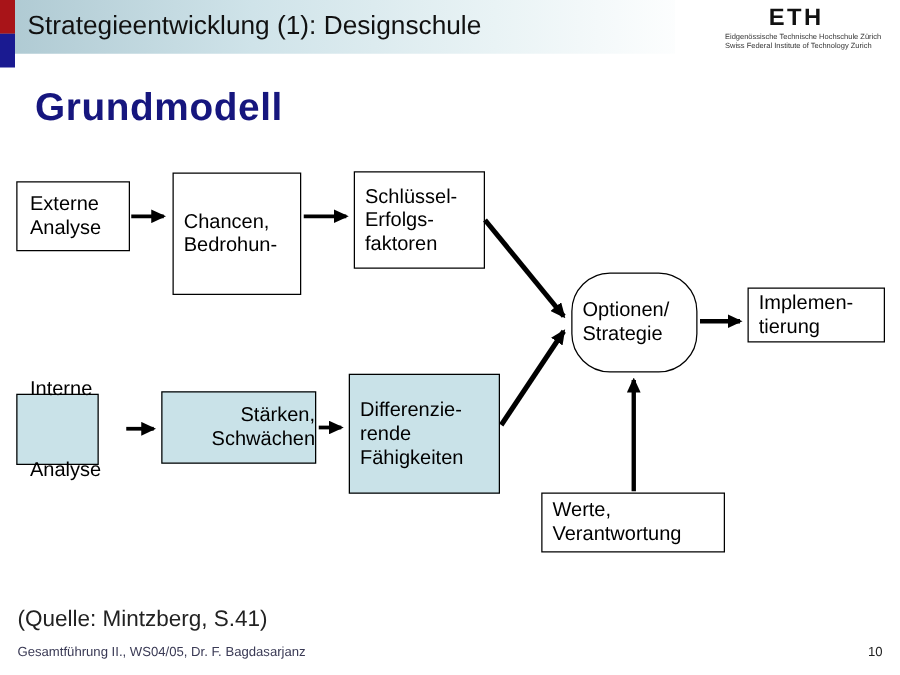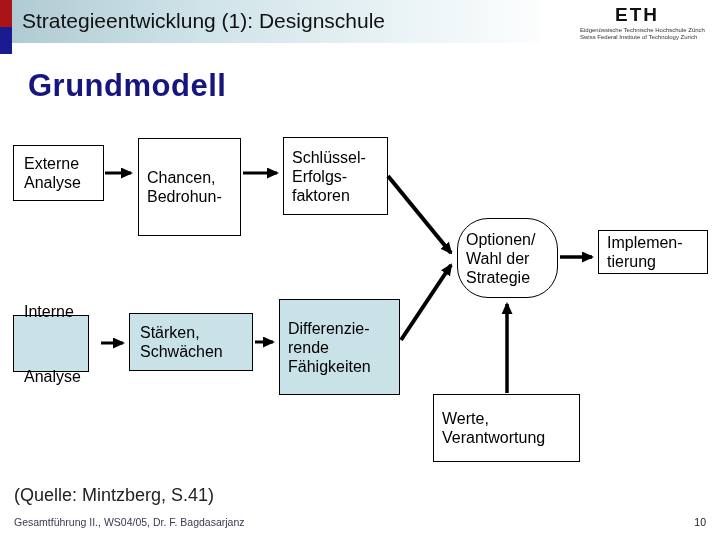--- a/index.html
+++ b/index.html
@@ -39,24 +39,24 @@
     display:flex;flex-direction:column;justify-content:center;
     font-size:16px;line-height:19px;color:#000;box-sizing:border-box;
     padding-left:8px;
   }
   .dbox.hl{background:#c9e2e8;}
   #box-externe{left:13px;top:145px;width:91px;height:56px;padding-left:10px;}
   #box-chancen{left:138px;top:138px;width:103px;height:98px;}
   #box-schluessel{left:283px;top:137px;width:105px;height:78px;}
   #box-optionen{left:457px;top:218px;width:101px;height:80px;border-radius:31px;}
   #box-implementierung{left:598px;top:230px;width:110px;height:44px;}
-  #box-interne{left:13px;top:315px;width:76px;height:57px;padding-left:10px;gap:46px;}
-  #box-staerken{left:129px;top:313px;width:124px;height:58px;padding-left:10px;}
+  #box-interne{left:13px;top:315px;width:66px;height:57px;padding-left:10px;gap:46px;}
+  #box-staerken{left:129px;top:313px;width:124px;height:58px;padding-left:10px;align-items:flex-end;}
   #box-differenzierende{left:279px;top:299px;width:121px;height:96px;}
-  #box-werte{left:433px;top:394px;width:147px;height:68px;}
+  #box-werte{left:433px;top:394px;width:147px;height:48px;}
   
   .arrow-layer{position:absolute;left:0;top:0;width:720px;height:540px;pointer-events:none;}
   
   .source-note{position:absolute;left:14px;top:485px;font-size:18px;color:#222;}
   .footer-course{position:absolute;left:14px;top:516px;font-size:10.5px;color:#3a3a55;}
   .page-number{position:absolute;right:14px;top:516px;font-size:10.5px;color:#222;}
 </style>
 </head>
 <body>
 
@@ -86,21 +86,20 @@
 </div>
 
 <div id="box-schluessel" class="dbox">
   <div>Schlüssel-</div>
   <div>Erfolgs-</div>
   <div>faktoren</div>
 </div>
 
 <div id="box-optionen" class="dbox">
   <div>Optionen/</div>
-  <div>Wahl der</div>
   <div>Strategie</div>
 </div>
 
 <div id="box-implementierung" class="dbox">
   <div>Implemen-</div>
   <div>tierung</div>
 </div>
 
 <div id="box-interne" class="dbox hl">
   <div>Interne</div>

